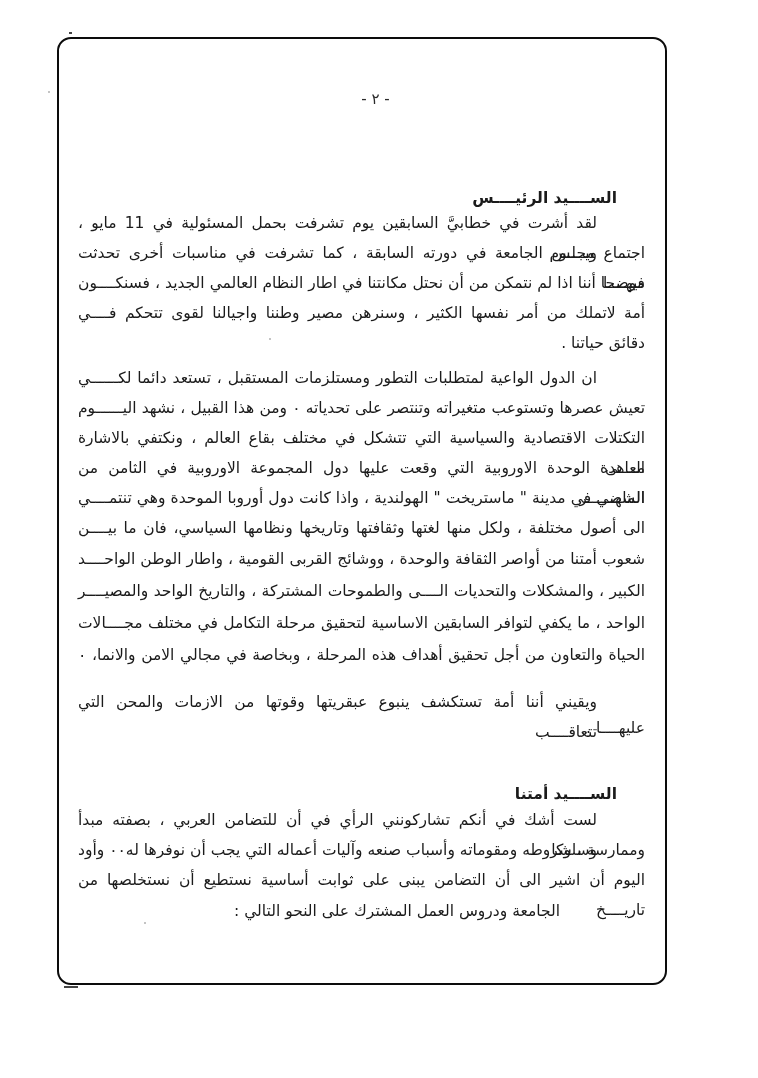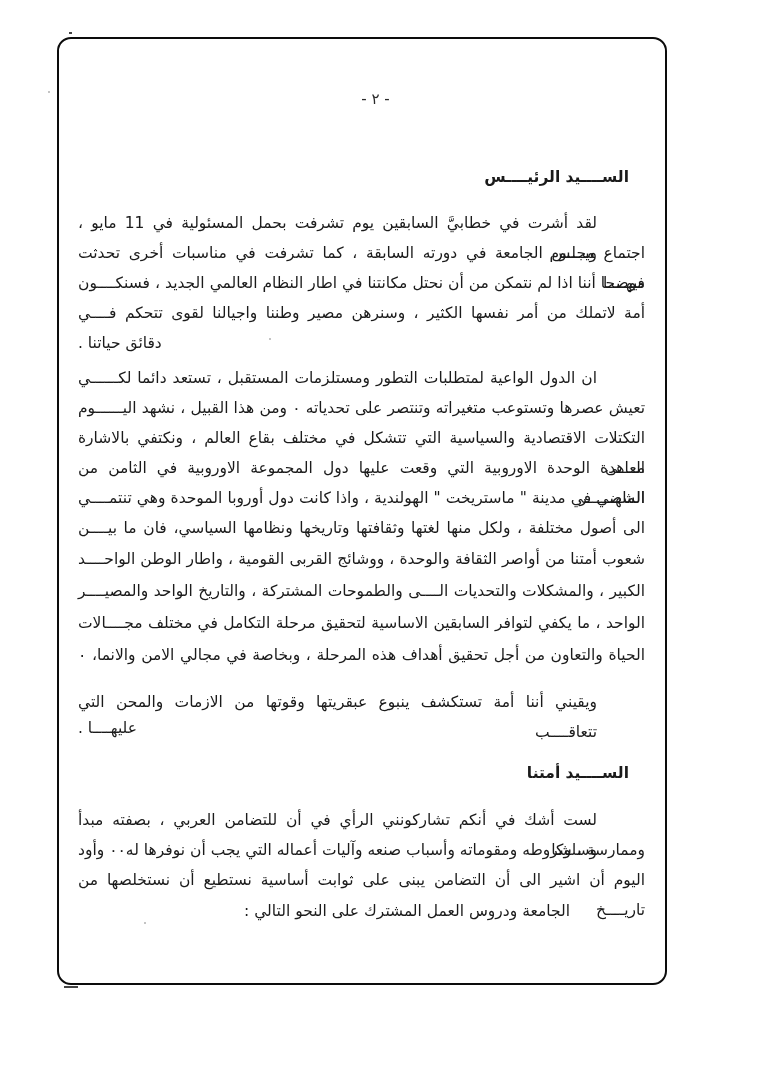--- a/index.html
+++ b/index.html
@@ -35,41 +35,42 @@
     height: 30px; line-height: 30px;
     white-space: nowrap;
   }
   .just {
     white-space: normal;
     text-align: justify;
     text-align-last: justify;
     text-justify: inter-word;
   }
   .first { right: 48px; }
-  .endline { text-align: left; }
+  .endline { text-align: right; }
   .pagenum {
     position: absolute;
     left: 0; right: 0; top: 84px;
     height: 30px; line-height: 30px;
     text-align: center;
     transform: translateX(14px);
     font-size: 15px;
     letter-spacing: 2px;
     color: #2a2a2a;
   }
   .hdr {
     position: absolute;
-    right: 16px;
+    right: 28px;
     height: 30px; line-height: 30px;
     font-weight: bold;
     font-size: 15.5px;
     white-space: nowrap;
+    margin-top: 21px;
   }
   .p4last {
-    left: auto; right: 75px;
+    left: auto; right: 85px;
     width: auto;
     text-align: center;
   }
   .speck { position: absolute; background: #444; }
   .speck.faint { background: #c4c4c4; }
 </style>
 </head>
 <body>
 
 <div class="page">

